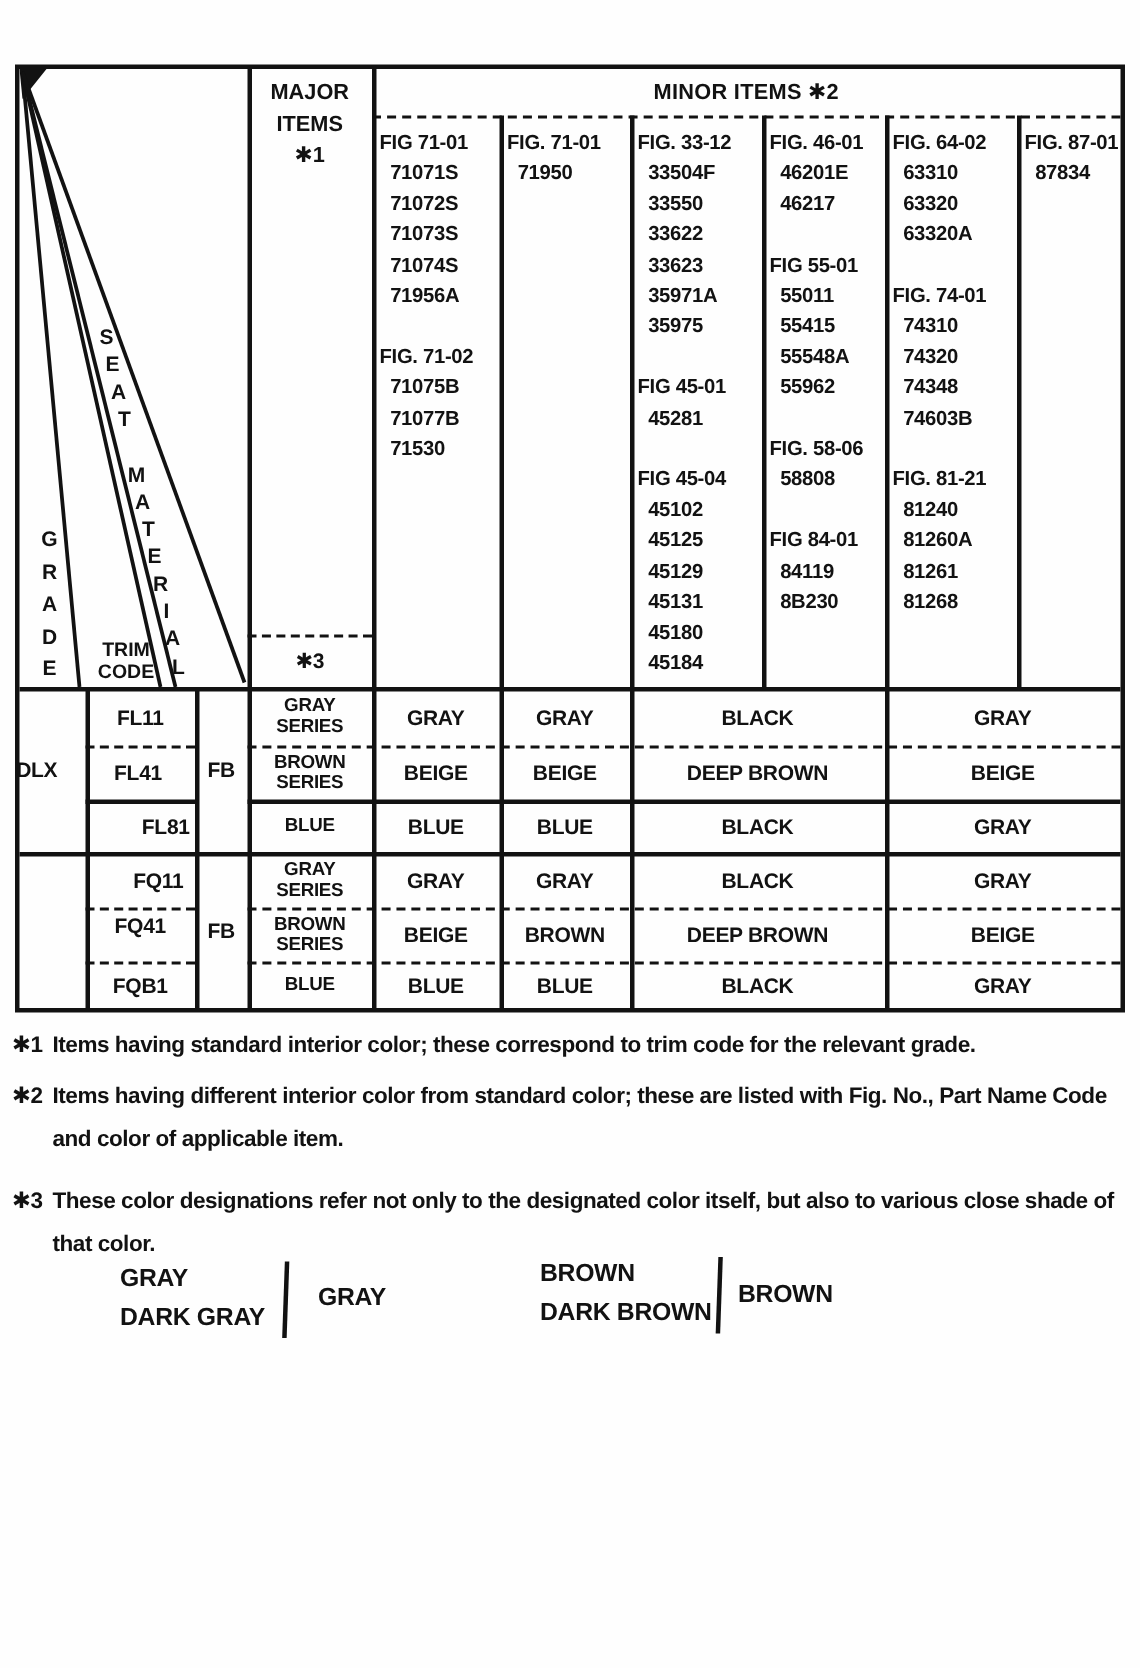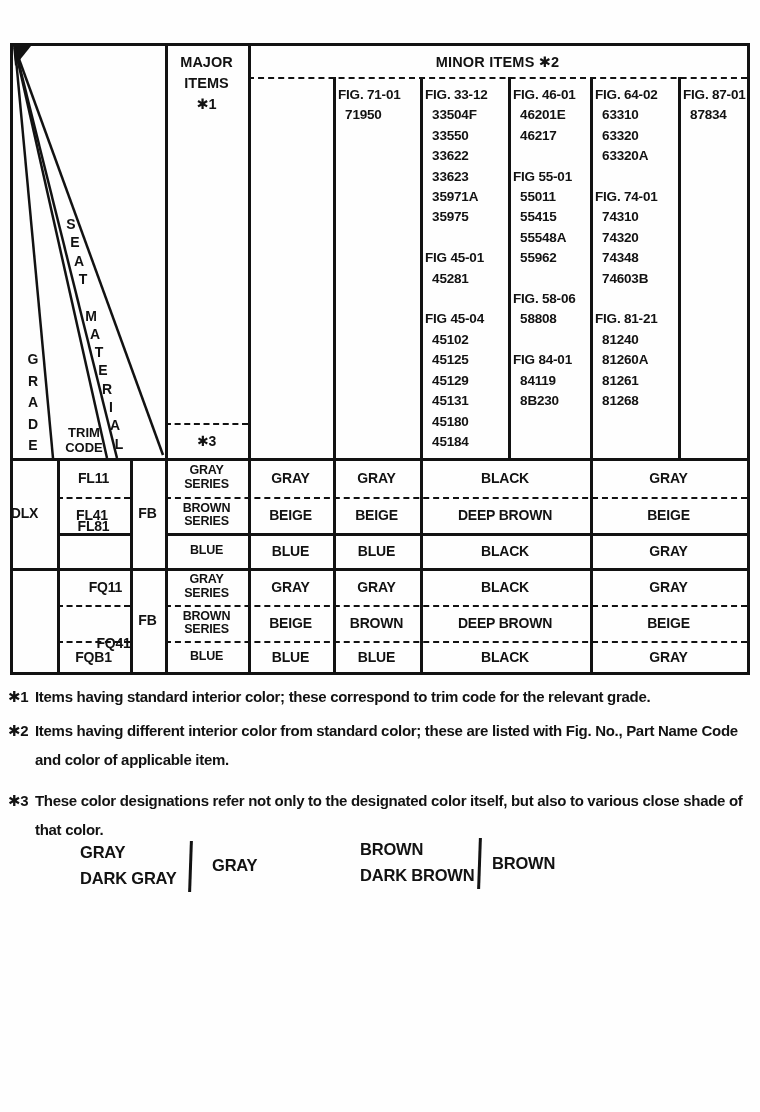--- a/index.html
+++ b/index.html
@@ -83,20 +83,31 @@
       <div class="trimlab">TRIM
 CODE</div>
     </div>
 
     <div class="hdrblock" style="left:152px;top:0;width:83px;">MAJOR
 ITEMS
 ✱1</div>
     <div class="cell" style="left:152px;top:377px;width:83px;height:35px;">✱3</div>
     <div class="minorhdr" style="left:235px;top:0;width:499px;height:31px;">MINOR ITEMS ✱2</div>
 
+    <div class="part-col" style="left:235px;top:31px;width:85px;height:381px;">FIG 71-01
+  71071S
+  71072S
+  71073S
+  71074S
+  71956A
+
+FIG. 71-02
+  71075B
+  71077B
+  71530</div>
     <div class="part-col" style="left:320px;top:31px;width:87px;height:381px;">FIG. 71-01
   71950</div>
     <div class="part-col" style="left:407px;top:31px;width:74px;height:381px;">FIG. 33-12
   33504F
   33550
   33622
   33623
   35971A
   35975
 
@@ -158,36 +169,36 @@
     <div class="cell" style="left:577px;top:412px;width:157px;height:39px;">GRAY</div>
 
     <div class="cell" style="left:44px;top:451px;width:70px;height:36px;">FL41</div>
     <div class="cell series" style="left:152px;top:451px;width:83px;height:36px;">BROWN
 SERIES</div>
     <div class="cell" style="left:235px;top:451px;width:85px;height:36px;">BEIGE</div>
     <div class="cell" style="left:320px;top:451px;width:87px;height:36px;">BEIGE</div>
     <div class="cell" style="left:407px;top:451px;width:170px;height:36px;">DEEP BROWN</div>
     <div class="cell" style="left:577px;top:451px;width:157px;height:36px;">BEIGE</div>
 
-    <div class="cell" style="left:44px;top:462px;width:73px;height:35px;">FL81</div>
+    <div class="cell" style="left:44px;top:487px;width:73px;height:35px;padding-left:17px;">FL81</div>
     <div class="cell series" style="left:152px;top:487px;width:83px;height:35px;">BLUE</div>
     <div class="cell" style="left:235px;top:487px;width:85px;height:35px;">BLUE</div>
     <div class="cell" style="left:320px;top:487px;width:87px;height:35px;">BLUE</div>
     <div class="cell" style="left:407px;top:487px;width:170px;height:35px;">BLACK</div>
     <div class="cell" style="left:577px;top:487px;width:157px;height:35px;">GRAY</div>
 
     <div class="cell" style="left:56px;top:522px;width:73px;height:37px;">FQ11</div>
     <div class="cell series" style="left:152px;top:522px;width:83px;height:37px;">GRAY
 SERIES</div>
     <div class="cell" style="left:235px;top:522px;width:85px;height:37px;">GRAY</div>
     <div class="cell" style="left:320px;top:522px;width:87px;height:37px;">GRAY</div>
     <div class="cell" style="left:407px;top:522px;width:170px;height:37px;">BLACK</div>
     <div class="cell" style="left:577px;top:522px;width:157px;height:37px;">GRAY</div>
 
-    <div class="cell" style="left:44px;top:579px;width:73px;height:36px;padding-left:20px;">FQ41</div>
+    <div class="cell" style="left:44px;top:553px;width:73px;height:36px;">FQ41</div>
     <div class="cell series" style="left:152px;top:559px;width:83px;height:36px;">BROWN
 SERIES</div>
     <div class="cell" style="left:235px;top:559px;width:85px;height:36px;">BEIGE</div>
     <div class="cell" style="left:320px;top:559px;width:87px;height:36px;">BROWN</div>
     <div class="cell" style="left:407px;top:559px;width:170px;height:36px;">DEEP BROWN</div>
     <div class="cell" style="left:577px;top:559px;width:157px;height:36px;">BEIGE</div>
 
     <div class="cell" style="left:44px;top:595px;width:73px;height:31px;">FQB1</div>
     <div class="cell series" style="left:152px;top:595px;width:83px;height:31px;">BLUE</div>
     <div class="cell" style="left:235px;top:595px;width:85px;height:31px;">BLUE</div>

